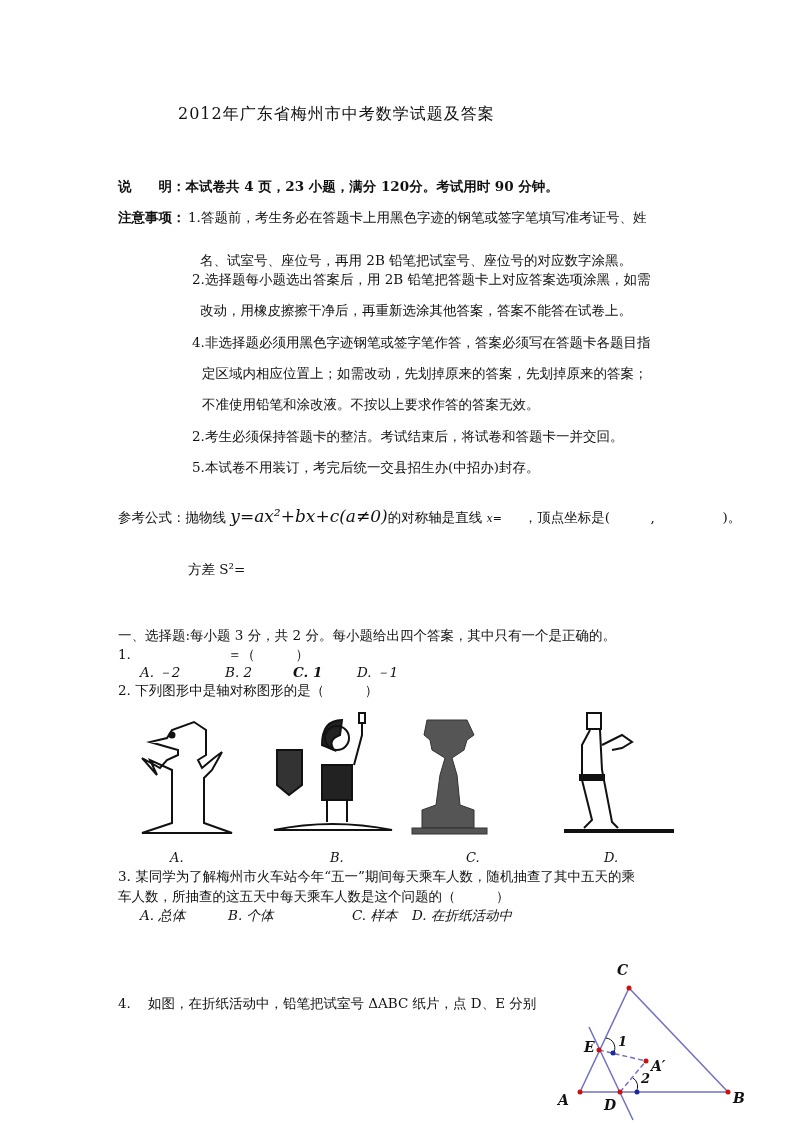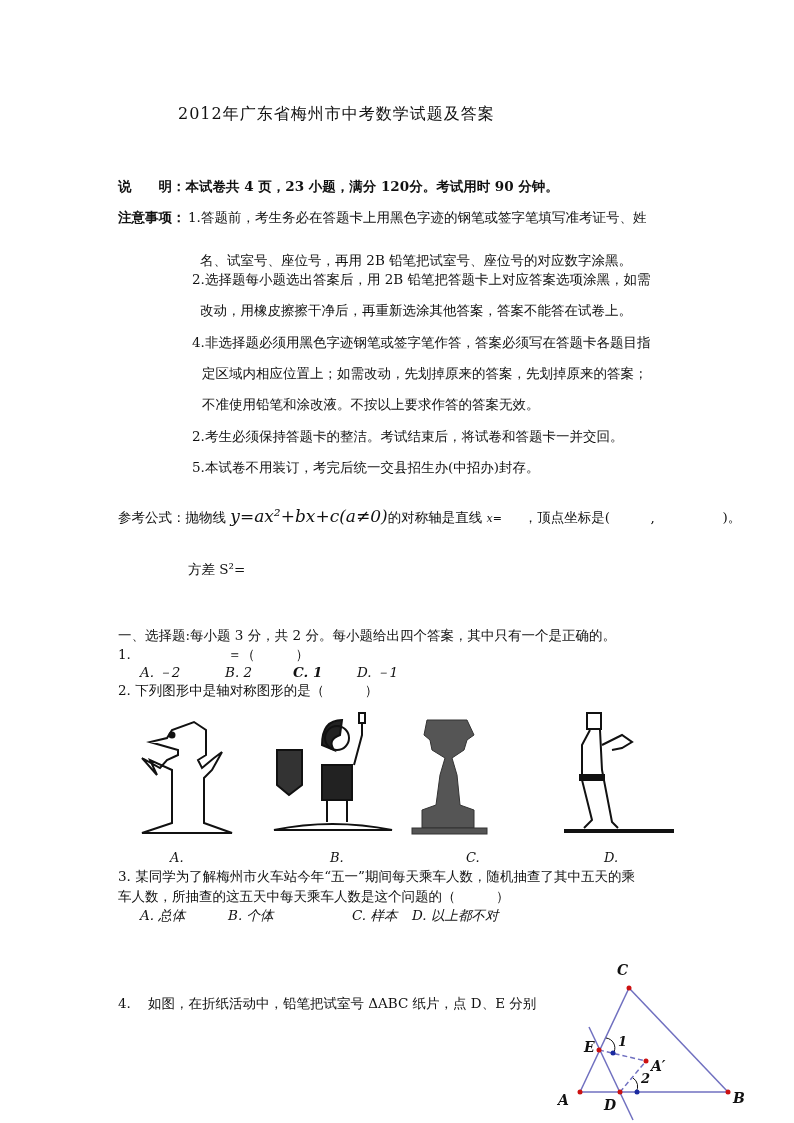--- a/index.html
+++ b/index.html
@@ -82,21 +82,21 @@
 <div class="abs lbl" style="left:170px; top:850px;">A.</div>
 <div class="abs lbl" style="left:330px; top:850px;">B.</div>
 <div class="abs lbl" style="left:466px; top:850px;">C.</div>
 <div class="abs lbl" style="left:604px; top:850px;">D.</div>
 
 <div class="abs txt" style="left:118px; top:868px;">3. 某同学为了解梅州市火车站今年“五一”期间每天乘车人数，随机抽查了其中五天的乘</div>
 <div class="abs txt" style="left:118px; top:888px;">车人数，所抽查的这五天中每天乘车人数是这个问题的（　　　）</div>
 <div class="abs txt ital" style="left:140px; top:907px;">A. 总体</div>
 <div class="abs txt ital" style="left:228px; top:907px;">B. 个体</div>
 <div class="abs txt ital" style="left:320px; top:907px;margin-left:32px;">C. 样本</div>
-<div class="abs txt ital" style="left:412px; top:907px;">D. 以上都不对</div>
+<div class="abs txt ital" style="left:412px; top:907px;">D. 在折纸活动中</div>
 
 <div class="abs txt" style="left:118px; top:995px;">4.</div>
 <div class="abs txt" style="left:148px; top:995px;">如图，在折纸活动中，铅笔把试室号 ΔABC 纸片，点 D、E 分别</div>
 
 <svg class="fig" style="left:550px; top:955px;" width="244" height="168">
   <g stroke="#7070c0" stroke-width="1.5" fill="none">
     <line x1="30" y1="137" x2="79" y2="33"></line>
     <line x1="79" y1="33" x2="178" y2="137"></line>
     <line x1="30" y1="137" x2="178" y2="137"></line>
     <line x1="39" y1="72" x2="83" y2="165"></line>

